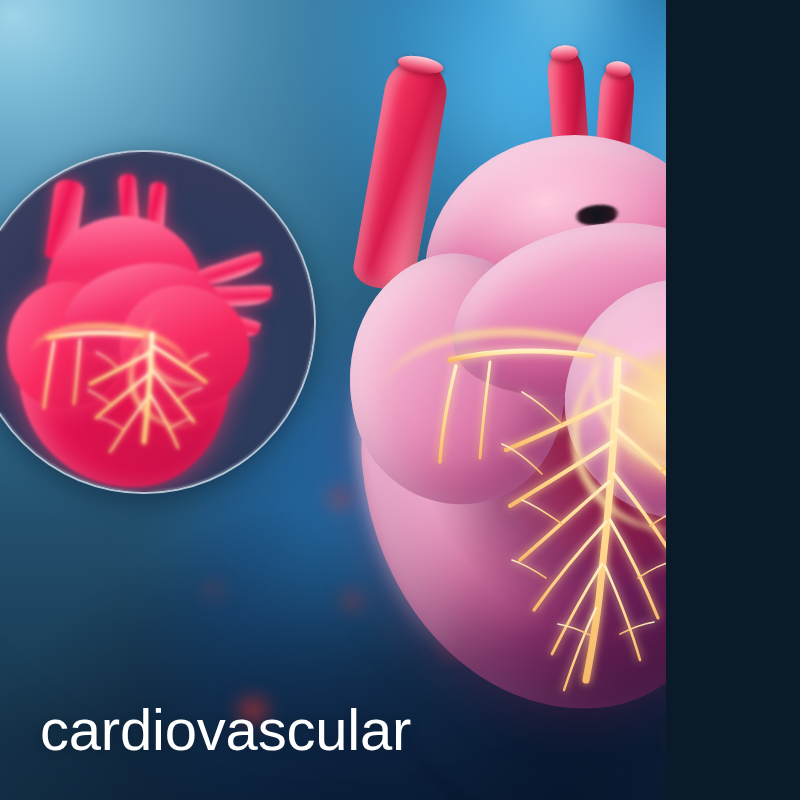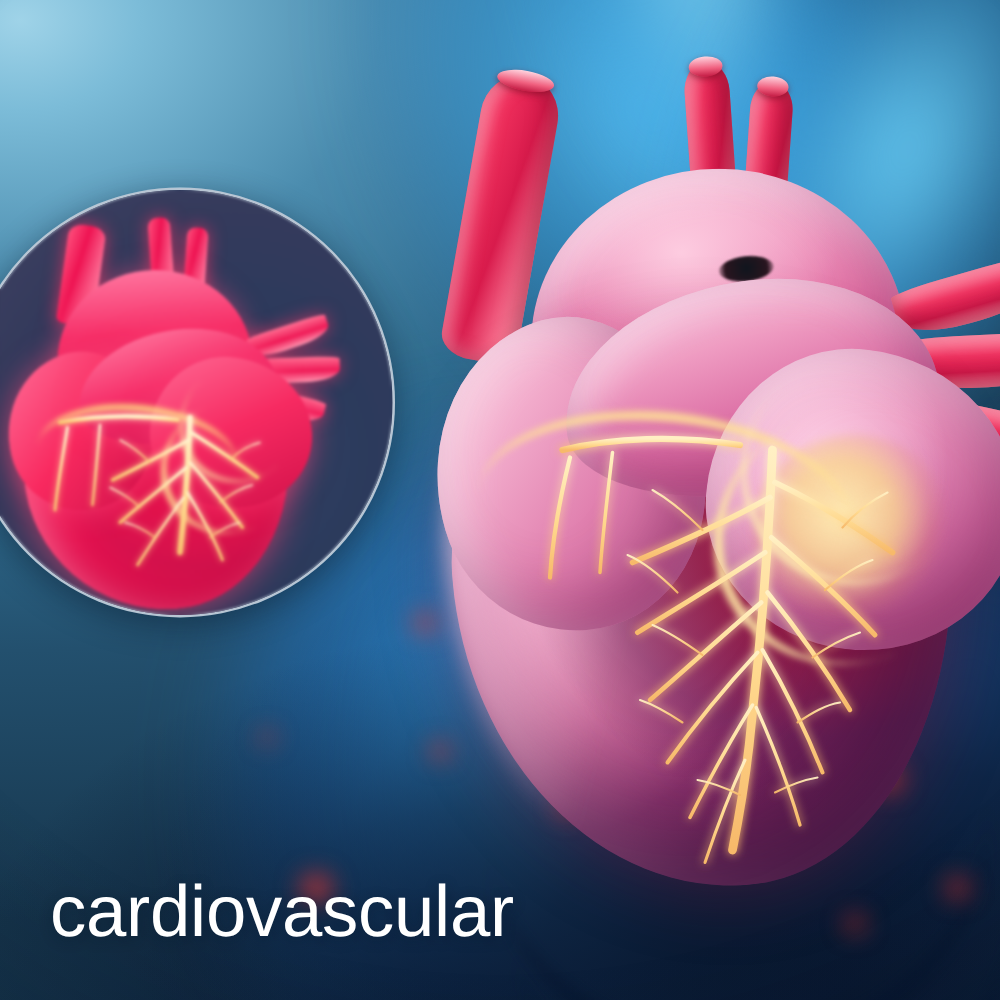--- a/index.html
+++ b/index.html
@@ -1,23 +1,23 @@
 <!DOCTYPE html>
 <html><head>
 <meta charset="utf-8">
 <title>cardiovascular health</title>
 <style>
   html,body{margin:0;padding:0;background:#0b1a28;}
   body{font-family:"Liberation Sans",sans-serif;}
 
   .stage{
     position:relative;
-    width:800px;height:800px;
+    width:666px;height:800px;
     overflow:hidden;
-    background:#a21caf;
+    background:#7f1d1d;
   }
 
   
   .bg-base{
     position:absolute;inset:0;
     background:
       radial-gradient(120% 90% at 2% 2%, #9fd3e8 0%, #7cbcd8 10%, #4b8cae 30%, #2f6a8c 52%, #23506e 70%, #16354c 100%);
   }
   .bg-dark-bottom{
     position:absolute;inset:0;

